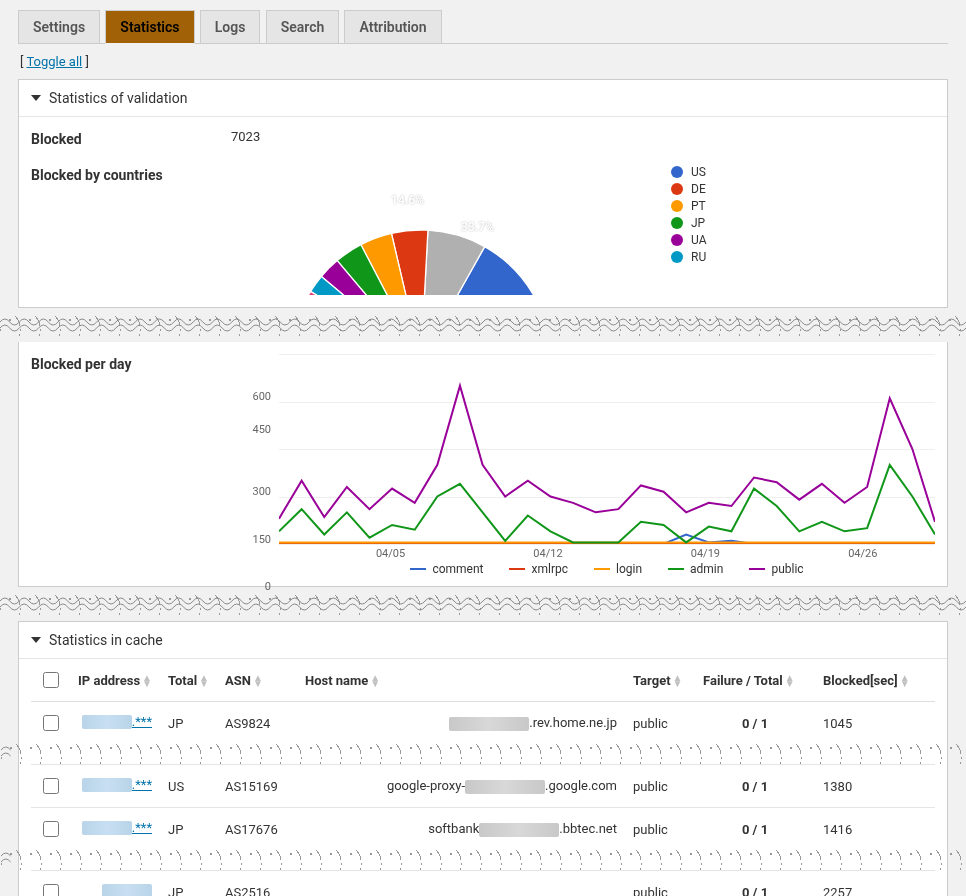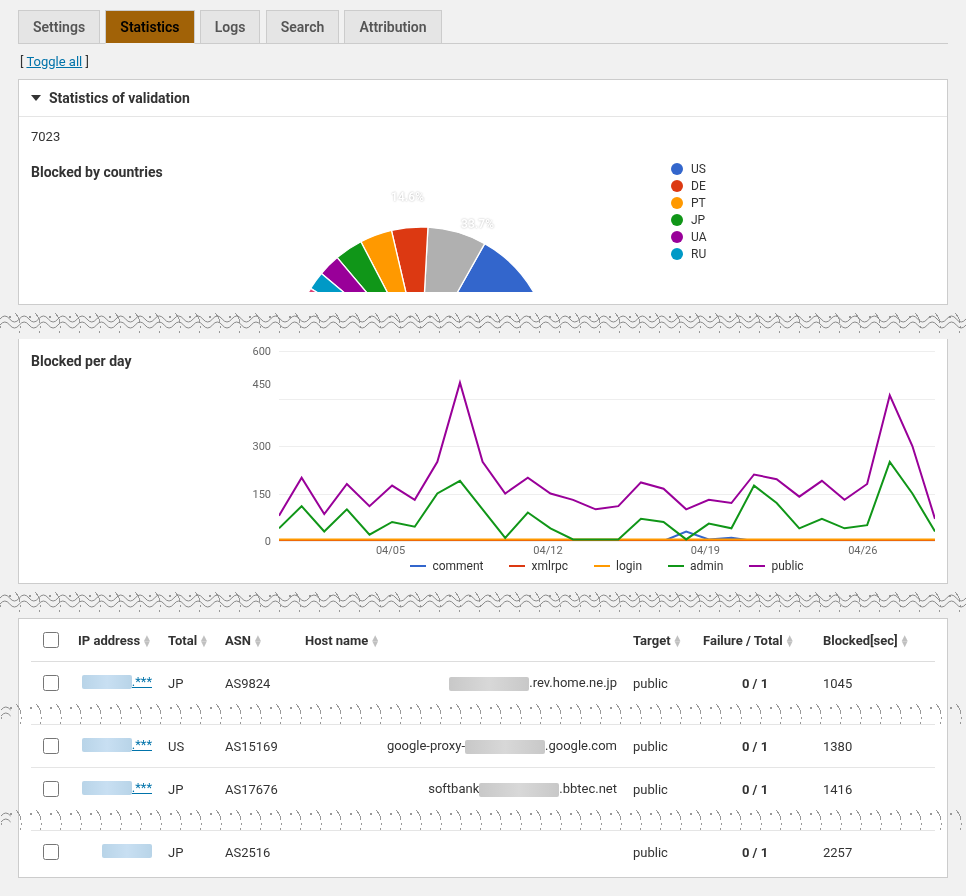--- a/index.html
+++ b/index.html
@@ -39,21 +39,21 @@
   .toggle-all { margin: 4px 0 10px 2px; font-size: 13px; }
   .toggle-all a { color: #0073aa; text-decoration: underline; }
   
   .panel {
     background: #fff;
     border: 1px solid #ccc;
     margin-bottom: 10px;
   }
   .panel-header {
     padding: 10px 12px;
-    font-weight: 700;
+    font-weight: 400;
     font-size: 14px;
     border-bottom: 1px solid #e5e5e5;
     display: flex;
     align-items: center;
     cursor: pointer;
   }
   .panel-header .caret {
     width: 0; height: 0;
     border-left: 5px solid transparent;
     border-right: 5px solid transparent;
@@ -90,20 +90,21 @@
     position: relative;
   }
   .y-tick {
     position: absolute;
     left: 0;
     width: 40px;
     text-align: right;
     font-size: 11px;
     color: #666;
     transform: translateY(-50%);
+    margin-top: 42px;
   }
   .gridline {
     position: absolute;
     left: 48px;
     right: 0;
     border-top: 1px solid #eee;
   }
   .plot-area {
     position: absolute;
     left: 48px; right: 0; top: 0; height: 190px;
@@ -207,20 +208,21 @@
 </div>
 
 <div class="panel">
   <div class="panel-header">
     <span class="caret"></span>
     <span>Statistics of validation</span>
   </div>
   <div class="panel-body">
 
     <div class="row">
+      <div class="row-label">Blocked</div>
       <div class="row-content">7023</div>
     </div>
 
     <div class="row" style="margin-bottom:0;">
       <div class="row-label">Blocked by countries</div>
       <div class="row-content">
         <div class="pie-wrap">
           <div class="pie-chart">
             <svg viewBox="-1 -1 2 1" id="pie-svg">
                 <path d="M 0 0 L 1 0 A 1 1 0 0 0 0.48999115164423657 -0.8717274065385089 Z" fill="#3366cc" stroke="#fff" stroke-width="0.01"></path>
@@ -344,20 +346,24 @@
 
 <div class="wavy">
   <svg viewBox="0 0 1000 20" preserveAspectRatio="none">
     <use href="#wave"></use>
    <path d="M0 6 Q 5 0 10 6 T 20 6 T 30 6 T 40 6 T 50 6 T 60 6 T 70 6 T 80 6 T 90 6 T 100 6 T 110 6 T 120 6 T 130 6 T 140 6 T 150 6 T 160 6 T 170 6 T 180 6 T 190 6 T 200 6 T 210 6 T 220 6 T 230 6 T 240 6 T 250 6 T 260 6 T 270 6 T 280 6 T 290 6 T 300 6 T 310 6 T 320 6 T 330 6 T 340 6 T 350 6 T 360 6 T 370 6 T 380 6 T 390 6 T 400 6 T 410 6 T 420 6 T 430 6 T 440 6 T 450 6 T 460 6 T 470 6 T 480 6 T 490 6 T 500 6 T 510 6 T 520 6 T 530 6 T 540 6 T 550 6 T 560 6 T 570 6 T 580 6 T 590 6 T 600 6 T 610 6 T 620 6 T 630 6 T 640 6 T 650 6 T 660 6 T 670 6 T 680 6 T 690 6 T 700 6 T 710 6 T 720 6 T 730 6 T 740 6 T 750 6 T 760 6 T 770 6 T 780 6 T 790 6 T 800 6 T 810 6 T 820 6 T 830 6 T 840 6 T 850 6 T 860 6 T 870 6 T 880 6 T 890 6 T 900 6 T 910 6 T 920 6 T 930 6 T 940 6 T 950 6 T 960 6 T 970 6 T 980 6 T 990 6 T 1000 6" fill="none" stroke="#888" stroke-width="1"></path>
    <path d="M0 12 Q 5 6 10 12 T 20 12 T 30 12 T 40 12 T 50 12 T 60 12 T 70 12 T 80 12 T 90 12 T 100 12 T 110 12 T 120 12 T 130 12 T 140 12 T 150 12 T 160 12 T 170 12 T 180 12 T 190 12 T 200 12 T 210 12 T 220 12 T 230 12 T 240 12 T 250 12 T 260 12 T 270 12 T 280 12 T 290 12 T 300 12 T 310 12 T 320 12 T 330 12 T 340 12 T 350 12 T 360 12 T 370 12 T 380 12 T 390 12 T 400 12 T 410 12 T 420 12 T 430 12 T 440 12 T 450 12 T 460 12 T 470 12 T 480 12 T 490 12 T 500 12 T 510 12 T 520 12 T 530 12 T 540 12 T 550 12 T 560 12 T 570 12 T 580 12 T 590 12 T 600 12 T 610 12 T 620 12 T 630 12 T 640 12 T 650 12 T 660 12 T 670 12 T 680 12 T 690 12 T 700 12 T 710 12 T 720 12 T 730 12 T 740 12 T 750 12 T 760 12 T 770 12 T 780 12 T 790 12 T 800 12 T 810 12 T 820 12 T 830 12 T 840 12 T 850 12 T 860 12 T 870 12 T 880 12 T 890 12 T 900 12 T 910 12 T 920 12 T 930 12 T 940 12 T 950 12 T 960 12 T 970 12 T 980 12 T 990 12 T 1000 12" fill="none" stroke="#888" stroke-width="1"></path>
   </svg>
 </div>
 
 <div class="panel">
+  <div class="panel-header">
+    <span class="caret"></span>
+    <span>Statistics in cache</span>
+  </div>
   <div class="panel-body" style="padding:0 12px 4px;">
     <table class="stats">
       <thead>
         <tr>
           <th class="chk-col"><input type="checkbox" style=""></th>
           <th class="ip-col" style="text-align:right;"><span>IP address</span><span class="sort">▲<br>▼</span></th>
           <th class="code-col"><span>Total</span><span class="sort">▲<br>▼</span></th>
           <th class="asn-col"><span>ASN</span><span class="sort">▲<br>▼</span></th>
           <th class="host-col"><span>Host name</span><span class="sort">▲<br>▼</span></th>
           <th class="target-col"><span>Target</span><span class="sort">▲<br>▼</span></th>

